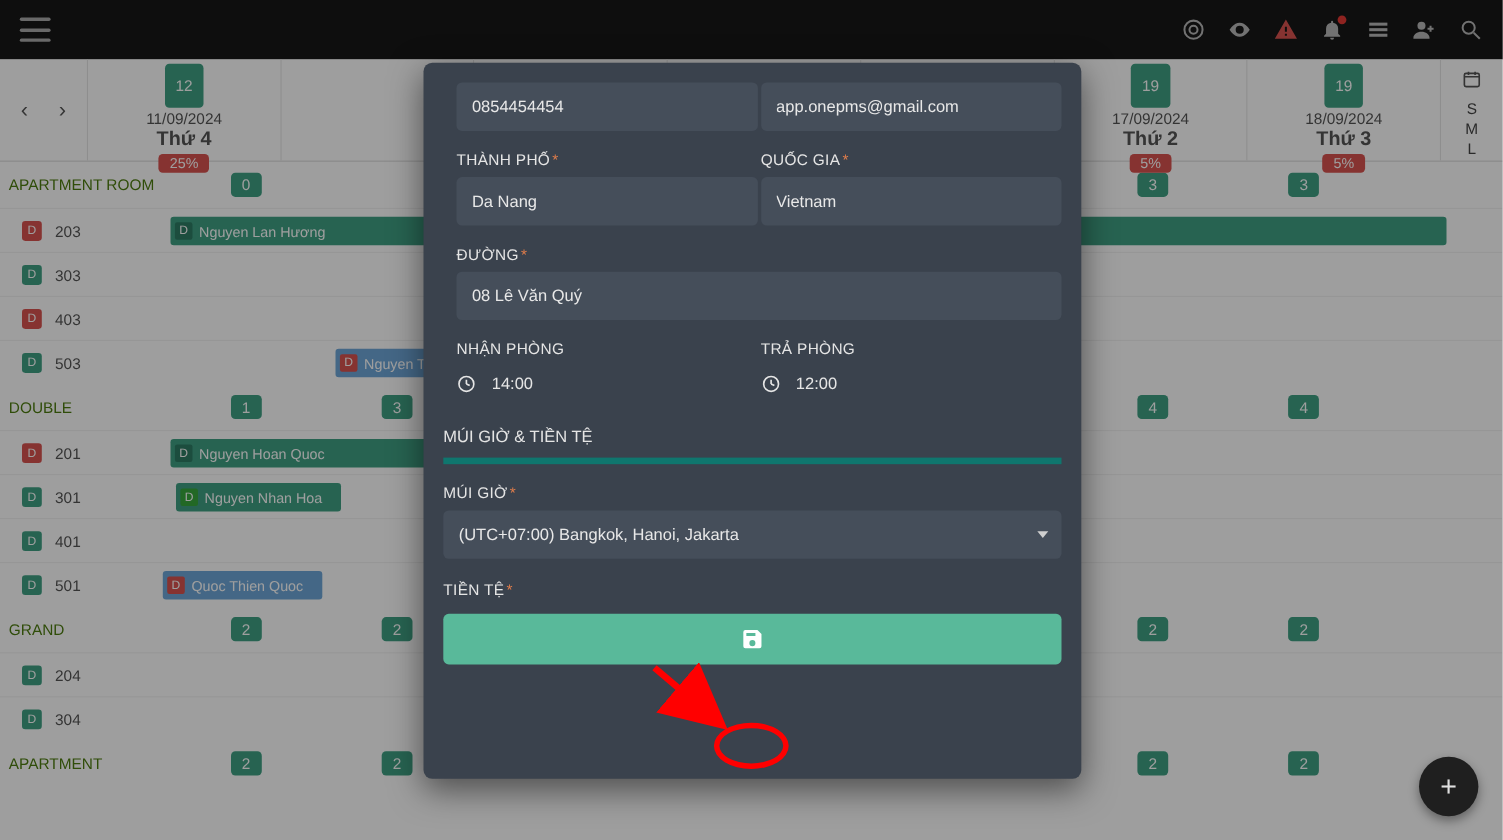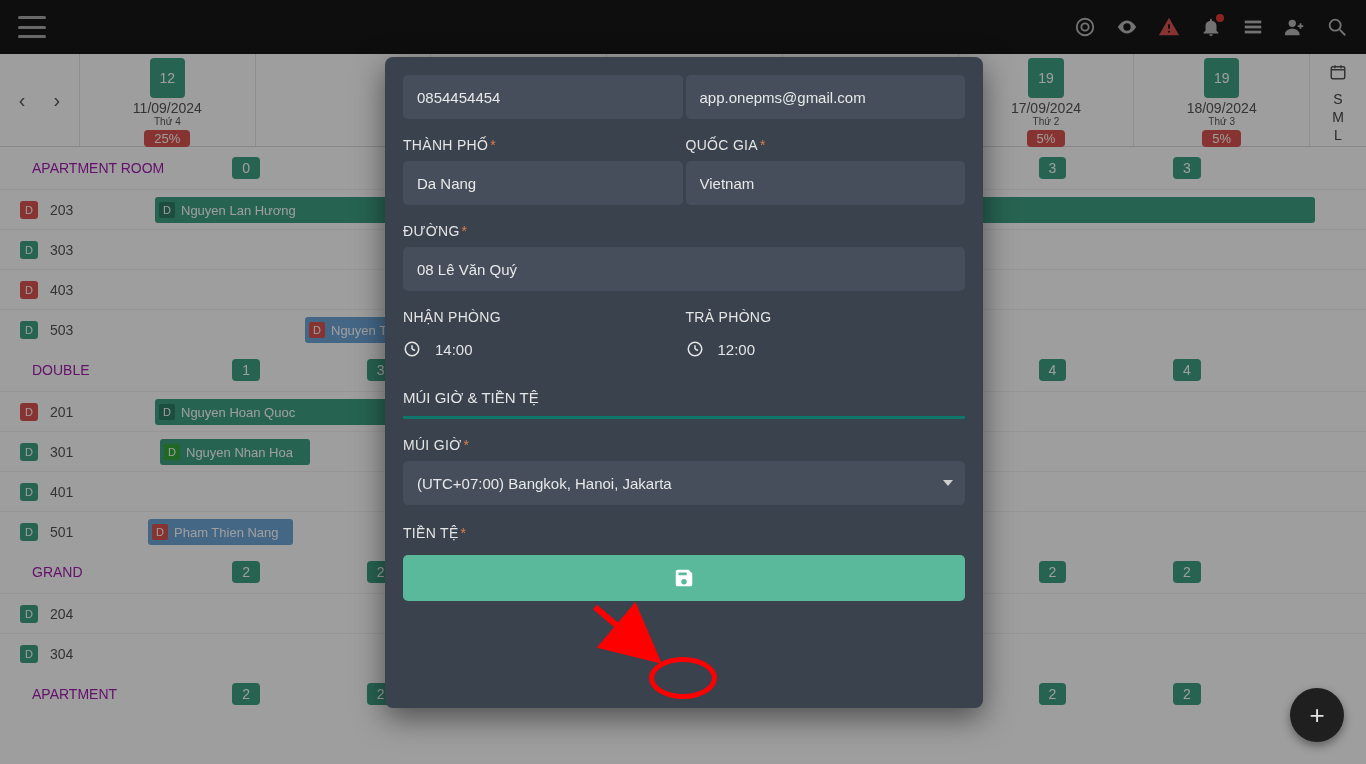--- a/index.html
+++ b/index.html
@@ -17,55 +17,55 @@
   
   .calwrap { position:absolute; left:0; top:54px; right:0; bottom:0; background:#fff; }
   .dateheader { display:flex; align-items:stretch; border-bottom:1px solid #dcdcdc; height:93px; }
   .nav-arrows { width:80px; display:flex; align-items:center; justify-content:center; gap:12px; border-right:1px solid #e6e6e6;}
   .nav-arrows .ar { font-size:20px; color:#555; cursor:pointer; padding:4px 8px;}
   .datecell { flex:1; text-align:center; padding-top:4px; border-right:1px solid #e6e6e6; position:relative;}
   .datecell.active { background:#3d4750; color:#fff;}
   .datecell .toppill { display:inline-block; min-width:30px; padding:12px 10px; border-radius:4px; background:#3fa184; color:#fff; font-size:14px; font-weight:500;}
   .datecell .date { font-size:14px; margin-top:2px; color:#555;}
   .datecell.active .date, .datecell.active .dow { color:#fff;}
-  .datecell .dow { font-size:10px; color:#555;}
+  .datecell .dow { font-size:18px; color:#555;font-weight:bold;}
   .datecell .pct { display:inline-block; margin-top:3px; padding:1px 10px; border-radius:4px; font-size:13px; color:#fff;}
   .pct.red{background:#d9534f;}
   .header-right { width:56px; display:flex; flex-direction:column; align-items:center; justify-content:space-around; }
   .header-right .cal-ic{ width:18px;height:18px; color:#555;}
   .header-right .sz { font-size:14px; color:#444; cursor:pointer;}
   .rows { overflow:hidden;}
   .section-row { display:flex; align-items:center; height:42px;}
-  .section-label { width:155px; padding-left:8px; font-size:14px; color:#a21caf;margin-left:24px;}
+  .section-label { width:155px; padding-left:8px; font-size:14px; color:#4d7c0f;}
   .section-cells { flex:1; display:flex; margin-right:56px;}
   .section-cells .cell { flex:1; display:flex; align-items:center; justify-content:center;}
   .count-pill { display:inline-block; min-width:26px; padding:0 10px; height:22px; line-height:22px; border-radius:4px; background:#3fa184; color:#fff; font-size:14px; text-align:center;}
   .room-row { display:flex; align-items:center; height:40px; border-top:1px solid #f2f2f2; position:relative;}
   .room-left { width:155px; display:flex; align-items:center; gap:12px; padding-left:20px;}
   .dbox { width:18px; height:18px; border-radius:3px; background:#3fa184; color:#fff; font-size:11px; display:flex; align-items:center; justify-content:center;}
   .dbox.red{background:#d9534f;}
   .roomno{font-size:14px;color:#555;}
   .booking { position:absolute; height:26px; top:7px; display:flex; align-items:center; border-radius:3px; padding-left:4px; gap:6px; overflow:hidden; font-size:13px; color:#fff;}
   .booking .bd { width:16px;height:16px; border-radius:2px; display:flex; align-items:center; justify-content:center; font-size:11px; color:#fff;}
   .b-teal{background:#3fa184;} .b-teal .bd{background:#2e7d64;}
   .b-blue{background:#6fa7d8;} .b-blue .bd{background:#d9534f;}
   .b-green .bd{background:#37a93d;}
   .fab { position:absolute; right:22px; bottom:22px; width:54px; height:54px; border-radius:50%; background:#1f1f1f; color:#e0e0e0; display:flex; align-items:center; justify-content:center; font-size:26px; box-shadow:0 4px 10px rgba(0,0,0,.4); cursor:pointer; z-index:50;}
   
   .scrim{position:absolute; inset:0; background:rgba(0,0,0,0.38); z-index:20;}
   .modal { position:absolute; left:385px; top:57px; width:598px; height:651px; background:#3a424d; border-radius:8px; box-shadow:0 10px 30px rgba(0,0,0,.5); z-index:30; padding:0 18px 10px 18px; overflow:hidden; color:#e5e5e5; font-size:15px;}
-  .mrow { display:flex; gap:3px; margin-top:18px;}
+  .mrow { display:flex; gap:3px; margin-top:18px;margin-left:12px;}
   .mfield { flex:1; display:flex; flex-direction:column;}
   .mlabel { font-size:14px; color:#e5e5e5; margin-bottom:8px; letter-spacing:.3px;}
   .req{color:#e07d4b; margin-left:2px;}
   .minput { background:#454e5a; border:none; border-radius:5px; height:44px; padding:0 14px; color:#e8e8e8; font-size:15px; outline:none;}
   .minput-full{ width:100%;}
   .timefield{display:flex; align-items:center; gap:14px; color:#e5e5e5; height:32px;}
   .timefield svg{width:18px;height:18px; fill:none; stroke:#e5e5e5; stroke-width:2;}
-  .section-title{ margin-top:24px; font-size:15px; color:#e5e5e5; padding-bottom:10px; border-bottom:3px solid #0f766e;}
+  .section-title{ margin-top:24px; font-size:15px; color:#e5e5e5; padding-bottom:10px; border-bottom:6px solid #0f766e;}
   .mselect { position:relative;}
   .mselect .caret{ position:absolute; right:12px; top:50%; transform:translateY(-50%); width:0;height:0;border-left:5px solid transparent;border-right:5px solid transparent;border-top:6px solid #cfcfcf;}
   .savebtn { margin-top:14px; width:100%; height:46px; border:none; border-radius:5px; background:#59b99a; display:flex; align-items:center; justify-content:center; cursor:pointer;}
   .savebtn svg{width:22px;height:22px;fill:#fff;} 
   
   .anno-ellipse-real{position:absolute; z-index:40; pointer-events:none; left:649px; top:657px; width:68px; height:42px; border:5px solid #ff0000; border-radius:50%;}
   .anno-arrow{position:absolute; z-index:40; pointer-events:none; left:590px; top:602px; width:80px; height:70px;}
 </style>
 </head>
 <body>
@@ -255,21 +255,21 @@
           <div class="roomno">401</div>
         </div>
       </div>
       <div class="room-row">
         <div class="room-left">
           <div class="dbox ">D</div>
           <div class="roomno">501</div>
         </div>
         <div class="booking b-blue" style="left: 148px; width: 145px;">
           <span class="bd">D</span>
-          <span>Pham Thien Nang</span>
+          <span>Quoc Thien Quoc</span>
         </div>
       </div>
       <div class="section-row">
         <div class="section-label">GRAND</div>
         <div class="section-cells">
           <div class="cell">
             <span class="count-pill">2</span>
           </div>
           <div class="cell">
             <span class="count-pill">2</span>

